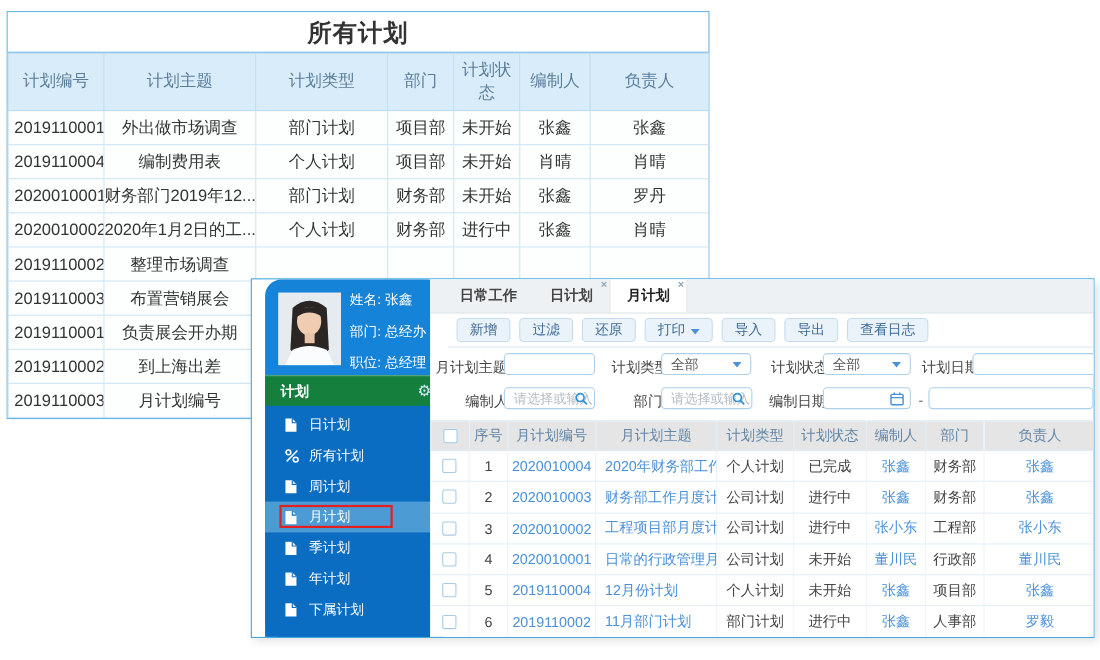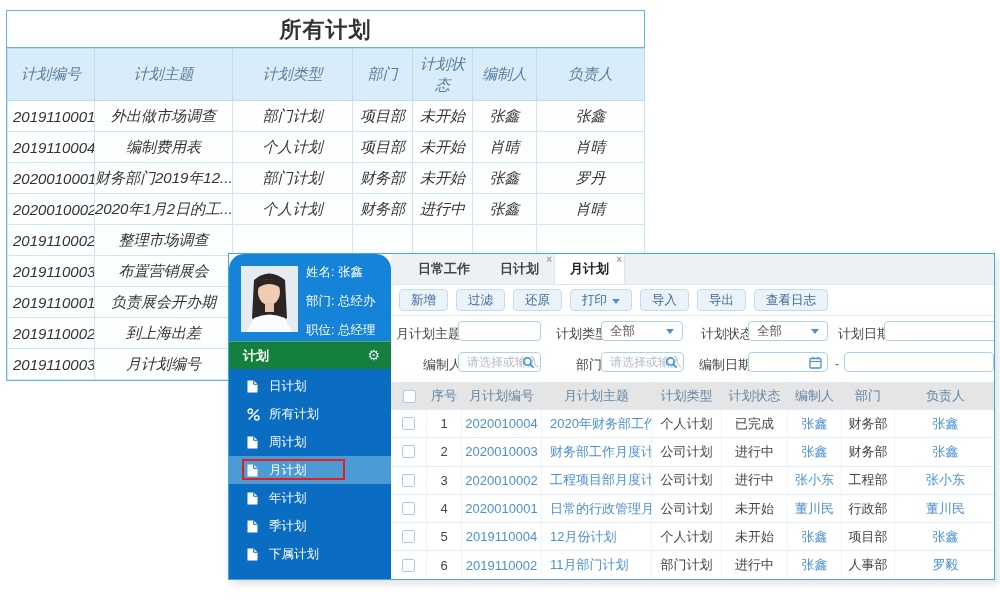--- a/index.html
+++ b/index.html
@@ -4,33 +4,33 @@
 <style>
   * { margin:0; padding:0; box-sizing:border-box; }
   html,body { width:1000px; height:600px; background:#fff; overflow:hidden;
     font-family:"Liberation Sans","DejaVu Sans",sans-serif; }
 
   
   .bg-window { position:absolute; left:6px; top:10px; width:639px; background:#fff;
     border:1px solid #69b5e4; }
   .bg-title { height:37px; line-height:37px; text-align:center; font-size:22px;
     font-weight:bold; color:#333; border-bottom:1px solid #69b5e4; letter-spacing:1px; }
-  table.bg-table { width:100%; border-collapse:collapse; table-layout:fixed;font-style:italic; }
+  table.bg-table { width:100%; border-collapse:collapse; table-layout:fixed; }
   .bg-table th { background:#d9ecf9; color:#5a7d9b; font-weight:normal; font-size:15px;
     height:52px; border:1px solid #bcdcf2; padding:0 2px; line-height:1.35; }
   .bg-table td { font-size:15px; color:#333; text-align:center; height:31px;
     border:1px solid #cfe6f6; white-space:nowrap; overflow:hidden; background:#fdfefe; }
   .bg-table td:first-child { text-align:right; padding-left:5px; }
 
   
   .panel { position:absolute; left:228px; top:253px; width:767px; height:327px;
     background:#fff; border:1px solid #45a9e0; box-shadow:3px 4px 8px rgba(0,0,0,.12); }
 
   
-  .sidebar { position:absolute; left:0; top:0; width:162px; height:100%; background:#1583d8;border-radius:15px; }
+  .sidebar { position:absolute; left:12px; top:0; width:162px; height:100%; background:#1583d8;border-radius:15px; }
   .avatar { position:absolute; left:12px; top:12px; width:57px; height:66px;
     background:#e8edf1; overflow:hidden; }
   .profile-info { position:absolute; left:77px; top:10px; color:#fff; font-size:12.5px; }
   .profile-info div { margin-bottom:12px; white-space:nowrap; }
   .side-header { position:absolute; left:0; top:87px; right:0; height:28px; line-height:27px;
     padding-left:14px; color:#fff; font-size:13px; font-weight:bold; background:#15803d;
     border-top:1px solid rgba(255,255,255,.28); }
   .gear { position:absolute; right:11px; top:0; font-size:14px; color:#d8eaf8;
     font-weight:normal; cursor:pointer; }
   .side-menu { position:absolute; left:0; top:115px; right:0; bottom:0; background:#0a6dc2;
@@ -47,21 +47,21 @@
   .tabbar { height:31px; background:#eef1f3; border-bottom:1px solid #e0e5e9;
     display:flex; padding-left:12px; }
   .tab { position:relative; padding:0 15px; line-height:30px; font-size:13px; color:#444;
     cursor:pointer; white-space:nowrap;font-weight:bold; }
   .tab.active { background:#fff; font-weight:bold; color:#222;
     border-left:1px solid #e0e5e9; border-right:1px solid #e0e5e9; }
   .tab .close { position:absolute; top:1px; right:2px; font-size:10px; color:#8fa6b8;
     line-height:10px; cursor:pointer; }
 
   .toolbar { height:31px; display:flex; align-items:center; gap:8px; padding-left:8px;
-    border-bottom:1px solid #ddeaf5; }
+    border-bottom:1px solid #ddeaf5;margin-left:16px; }
   .tb-btn { height:22px; line-height:20px; padding:0 11px; background:#eaf2fa;
     border:1px solid #c6dcee; border-radius:4px; color:#3f6b94; font-size:12.5px;
     cursor:pointer; white-space:nowrap; }
   .caret { display:inline-block; width:0; height:0; border-left:4px solid transparent;
     border-right:4px solid transparent; border-top:5px solid #4a90d9; margin-left:5px; }
 
   .filters { position:absolute; left:0; top:62px; width:100%; height:66px; }
   .f-label { position:absolute; font-size:13px; color:#444; white-space:nowrap; }
   .f-box { position:absolute; height:20px; border:1px solid #aed0ea; border-radius:4px;
     background:#fff; font-size:12.5px; color:#555; line-height:18px; padding-left:8px;
@@ -258,30 +258,30 @@
           <span>月计划</span>
           <div class="red-box"></div>
         </div>
         <div class="menu-item">
           <span class="mi-icon">
             <svg width="11" height="13" viewBox="0 0 11 13">
               <path d="M0.5 0.5 h6.2 l3.8 3.8 v8.2 h-10 z" fill="#fff"></path>
               <path d="M6.7 0.5 v3.8 h3.8" fill="none" stroke="#0a6dc2" stroke-width="1"></path>
             </svg>
           </span>
+          <span>季计划</span>
+        </div>
+        <div class="menu-item">
+          <span class="mi-icon">
+            <svg width="11" height="13" viewBox="0 0 11 13">
+              <path d="M0.5 0.5 h6.2 l3.8 3.8 v8.2 h-10 z" fill="#fff"></path>
+              <path d="M6.7 0.5 v3.8 h3.8" fill="none" stroke="#0a6dc2" stroke-width="1"></path>
+            </svg>
+          </span>
           <span>年计划</span>
-        </div>
-        <div class="menu-item">
-          <span class="mi-icon">
-            <svg width="11" height="13" viewBox="0 0 11 13">
-              <path d="M0.5 0.5 h6.2 l3.8 3.8 v8.2 h-10 z" fill="#fff"></path>
-              <path d="M6.7 0.5 v3.8 h3.8" fill="none" stroke="#0a6dc2" stroke-width="1"></path>
-            </svg>
-          </span>
-          <span>季计划</span>
         </div>
         <div class="menu-item">
           <span class="mi-icon">
             <svg width="11" height="13" viewBox="0 0 11 13">
               <path d="M0.5 0.5 h6.2 l3.8 3.8 v8.2 h-10 z" fill="#fff"></path>
               <path d="M6.7 0.5 v3.8 h3.8" fill="none" stroke="#0a6dc2" stroke-width="1"></path>
             </svg>
           </span>
           <span>下属计划</span>
         </div>

